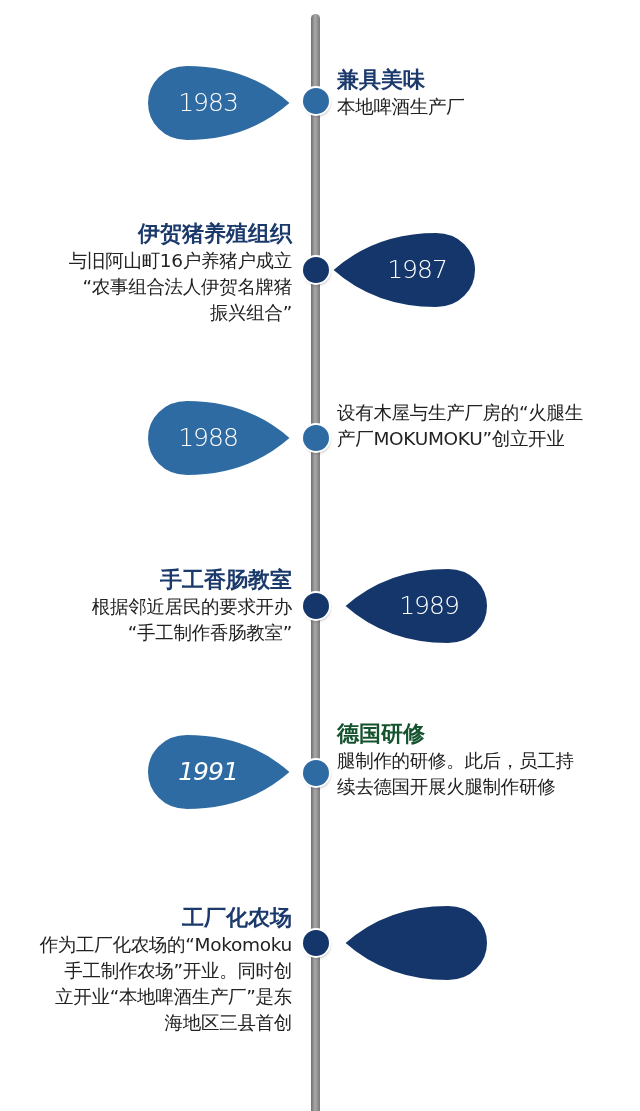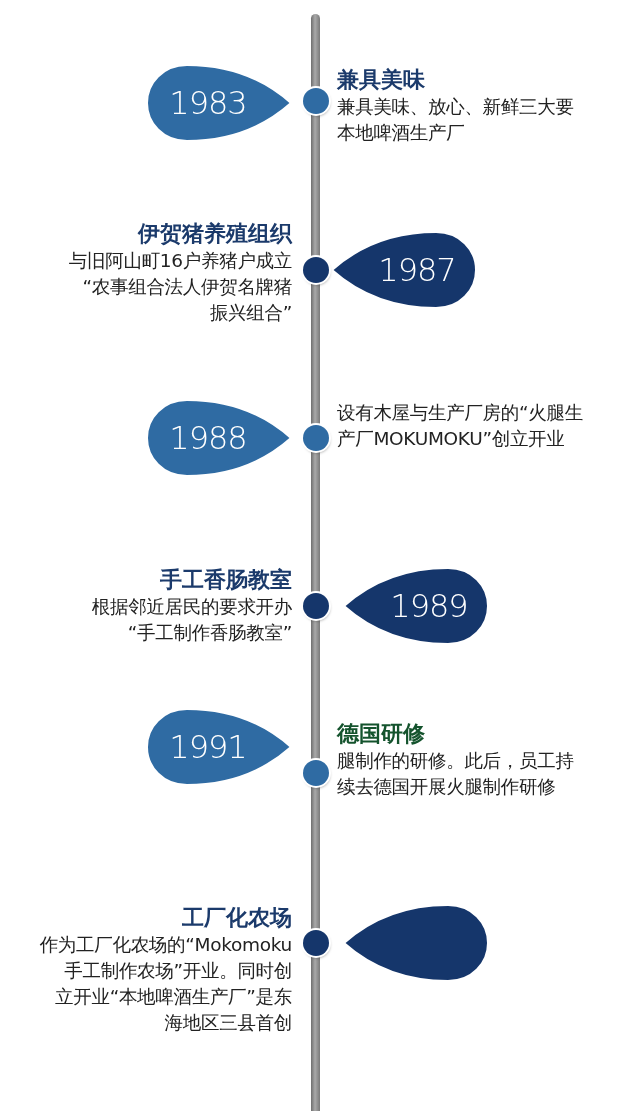--- a/index.html
+++ b/index.html
@@ -6,21 +6,21 @@
   body { width: 640px; height: 1111px; position: relative; overflow: hidden;
          font-family: "DejaVu Sans", "Liberation Sans", sans-serif; }
   .line { position: absolute; left: 311px; top: 14px; width: 9px; height: 1097px;
           background: linear-gradient(to right, #6e6e6e, #a9a9a9 45%, #7a7a7a);
           border-radius: 5px 5px 0 0; }
   .dot { position: absolute; width: 26px; height: 26px; border-radius: 50%;
          box-shadow: 0 0 0 2px #ffffff, 1px 2px 3px rgba(0,0,0,0.35); }
   .drop { position: absolute; width: 150px; height: 80px; }
   .drop svg { position: absolute; left: 0; top: 0; }
   .drop .year { position: absolute; top: 0; height: 80px; line-height: 80px; width: 110px;
-                text-align: center; color: #ffffff; font-size: 32px; font-weight: 300;
+                text-align: center; color: #ffffff; font-size: 25px; font-weight: 300;
                 font-family: "DejaVu Sans", sans-serif; letter-spacing: -1px; }
   .drop.left .year { left: 8px; }
   .drop.right .year { left: 34px; }
   .text-block { position: absolute; }
   .text-block.r { left: 337px; width: 300px; text-align: left; }
   .text-block.l { right: 348px; width: 300px; text-align: right; }
   .title { font-size: 22px; font-weight: bold; line-height: 28px; margin: 0; }
   .desc { font-size: 18.5px; line-height: 26px; color: #222222; margin: 0; letter-spacing: -0.3px; }
 </style>
 </head>
@@ -30,21 +30,20 @@
 
 <div class="drop left" style="left:145px; top:63px;">
   <svg width="150" height="80" viewBox="0 0 150 80">
     <path d="M146 40 C 110 8, 70 2, 42 2 C 18 2, 2 20, 2 40 C 2 60, 18 78, 42 78 C 70 78, 110 72, 146 40 Z" fill="#2f6ba3" stroke="#ffffff" stroke-width="2"></path>
   </svg>
   <div class="year">1983</div>
 </div>
 <div class="dot" style="left:303px; top:88px; background:#2f6ba3;"></div>
 <div class="text-block r" style="top:66px;">
   <p class="title" style="color:#1b3a6b;">兼具美味</p>
-  <p class="desc">兼具美味、放心、新鲜三大要</p>
   <p class="desc">本地啤酒生产厂</p>
 </div>
 
 <div class="drop right" style="left:328px; top:230px;">
   <svg width="150" height="80" viewBox="0 0 150 80">
     <path d="M4 40 C 40 8, 80 2, 108 2 C 132 2, 148 20, 148 40 C 148 60, 132 78, 108 78 C 80 78, 40 72, 4 40 Z" fill="#15366b" stroke="#ffffff" stroke-width="2"></path>
   </svg>
   <div class="year">1987</div>
 </div>
 <div class="dot" style="left:303px; top:257px; background:#15366b;"></div>
@@ -73,21 +72,21 @@
   </svg>
   <div class="year">1989</div>
 </div>
 <div class="dot" style="left:303px; top:593px; background:#15366b;"></div>
 <div class="text-block l" style="top:566px;">
   <p class="title" style="color:#1b3a6b;">手工香肠教室</p>
   <p class="desc">根据邻近居民的要求开办</p>
   <p class="desc">“手工制作香肠教室”</p>
 </div>
 
-<div class="drop left" style="left:145px; top:707px;">
+<div class="drop left" style="left:145px; top:732px;font-style:italic;">
   <svg width="150" height="80" viewBox="0 0 150 80">
     <path d="M146 40 C 110 8, 70 2, 42 2 C 18 2, 2 20, 2 40 C 2 60, 18 78, 42 78 C 70 78, 110 72, 146 40 Z" fill="#2f6ba3" stroke="#ffffff" stroke-width="2"></path>
   </svg>
   <div class="year">1991</div>
 </div>
 <div class="dot" style="left:303px; top:760px; background:#2f6ba3;"></div>
 <div class="text-block r" style="top:720px;">
   <p class="title" style="color:#14532d;">德国研修</p>
   <p class="desc">腿制作的研修。此后，员工持</p>
   <p class="desc">续去德国开展火腿制作研修</p>

